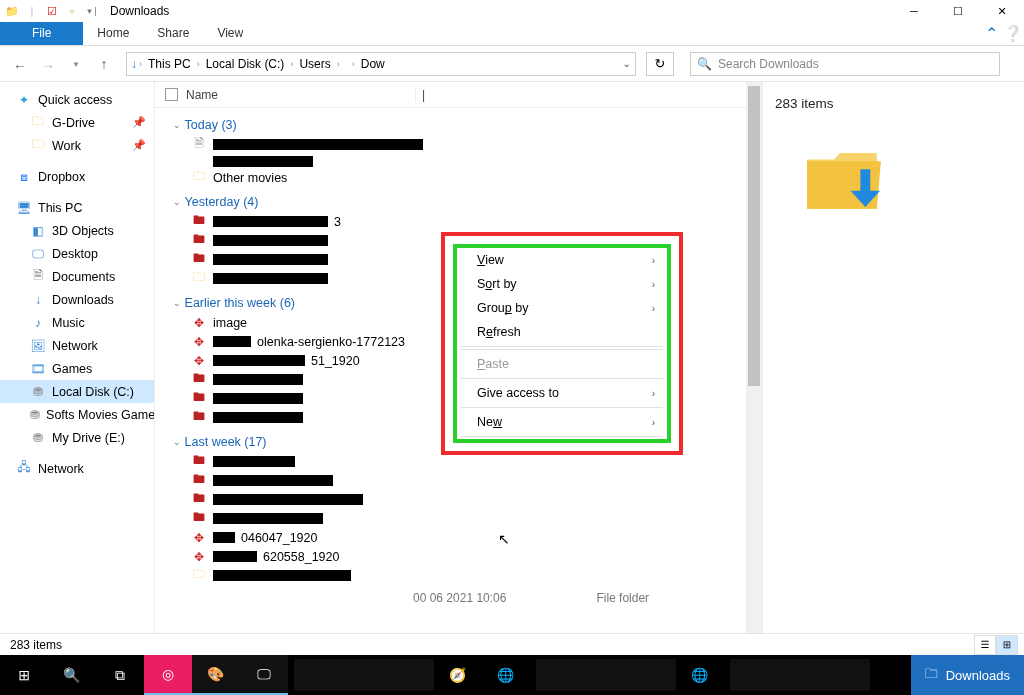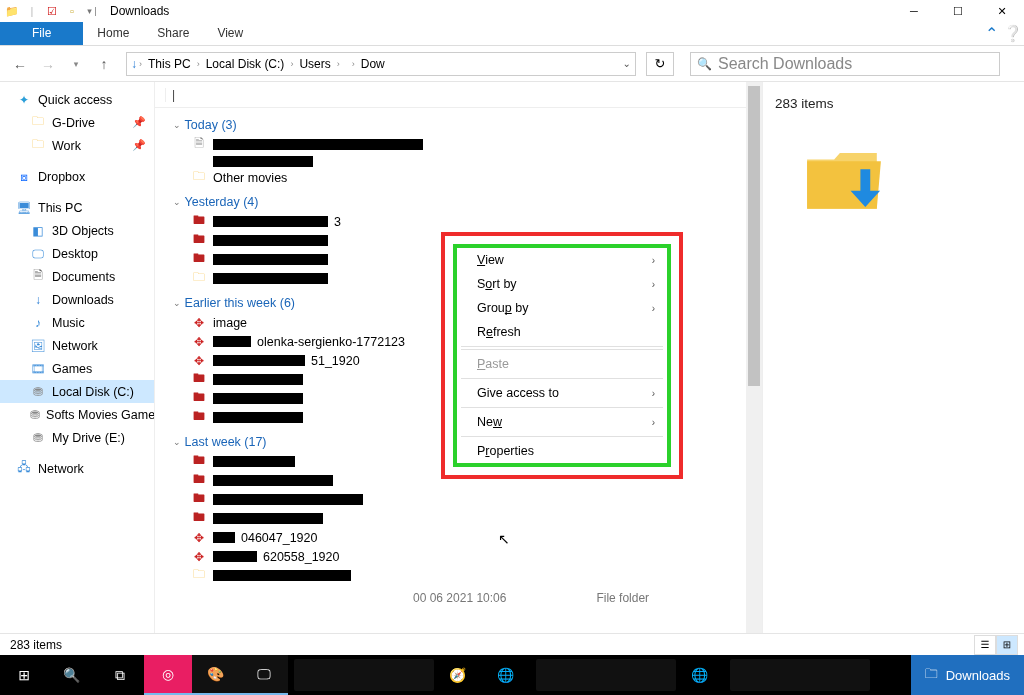--- a/index.html
+++ b/index.html
@@ -20,21 +20,21 @@
 
 
 .navbar { height:36px; padding: 0 8px; display:flex; align-items:center; gap:4px; border-bottom:1px solid #e5e5e5;}
 .navbar .nav-arrow { width:24px; text-align:center; color:#555; font-size:14px; }
 .navbar .breadcrumb { flex:0 0 auto; display:flex; align-items:center; border:1px solid #ccc; height:24px; padding:0 4px; font-size:12px; width:510px; margin-left:6px; }
 .navbar .breadcrumb .seg { padding:0 4px; color:#000; white-space:nowrap; }
 .navbar .breadcrumb .sep { color:#888; font-size:9px; padding:0 2px;}
 .navbar .breadcrumb .dd { margin-left:auto; font-size:10px; color:#555;}
 .navbar .refresh { width:28px; height:24px; border:1px solid #ccc; display:flex; align-items:center; justify-content:center; margin-left:6px; font-size:13px;}
 .navbar .search { margin-left:12px; flex:1; display:flex; align-items:center; border:1px solid #ccc; height:24px; padding:0 6px; font-size:12px; color:#888; gap:6px; max-width:310px;}
-.navbar .search input { border:none; outline:none; font-size:16px; width:100%; color:#4c1d95; }
+.navbar .search input { border:none; outline:none; font-size:12px; width:100%; color:#4c1d95; }
 .navbar .search input::placeholder{color:#888;}
 
 
 .main { display:flex; height: calc(100% - 22px - 24px - 36px - 22px - 40px); }
 
 
 .sidebar { width:155px; padding:6px 0; font-size:12.5px; overflow: hidden; border-right:1px solid #eee;}
 .side-item { display:flex; align-items:center; gap:6px; padding:3.5px 6px 3.5px 16px; color:#000; white-space:nowrap; position:relative;}
 .side-item.lvl2 { padding-left:30px;}
 .side-item.sel { background:#cde8ff;}
@@ -210,20 +210,24 @@
     <div class="side-gap"></div>
     <div class="side-item">
         <span class="side-icon" style="color:#3a8cd9">🖧</span>
         <span>Network</span>
       </div>
   </div>
 
   <div class="content">
     <div class="list">
       <div class="list-header">
+        <div class="col-name">
+          <span class="chk"></span>
+          <span>Name</span>
+        </div>
         <div class="col2">|</div>
       </div>
       <div class="list-body">
 
         <div class="group">
             <div class="group-head">
               <span class="caret">⌄</span>
               <span>Today (3)</span>
             </div>
           <div class="file-row">
@@ -389,23 +393,20 @@
     <div class="ctx-item">
         <span>Give access to</span>
         <span class="arrow">›</span>
       </div>
     <div class="ctx-sep"></div>
     <div class="ctx-item">
         <span>Ne<span class="un">w</span></span>
         <span class="arrow">›</span>
       </div>
     <div class="ctx-sep"></div>
-    <div class="ctx-item">
-        <span>P<span class="un">r</span>operties</span>
-      </div>
   </div>
 </div>
 <span class="cursor" style="left:498px; top:531px;">↖</span>
 
 <div class="taskbar">
   <div class="task-item">⊞</div>
   <div class="task-item">🔍</div>
   <div class="task-item">⧉</div>
   <div class="task-item task-app" style="background:#e91e63">◎</div>
   <div class="task-item task-app">🎨</div>

